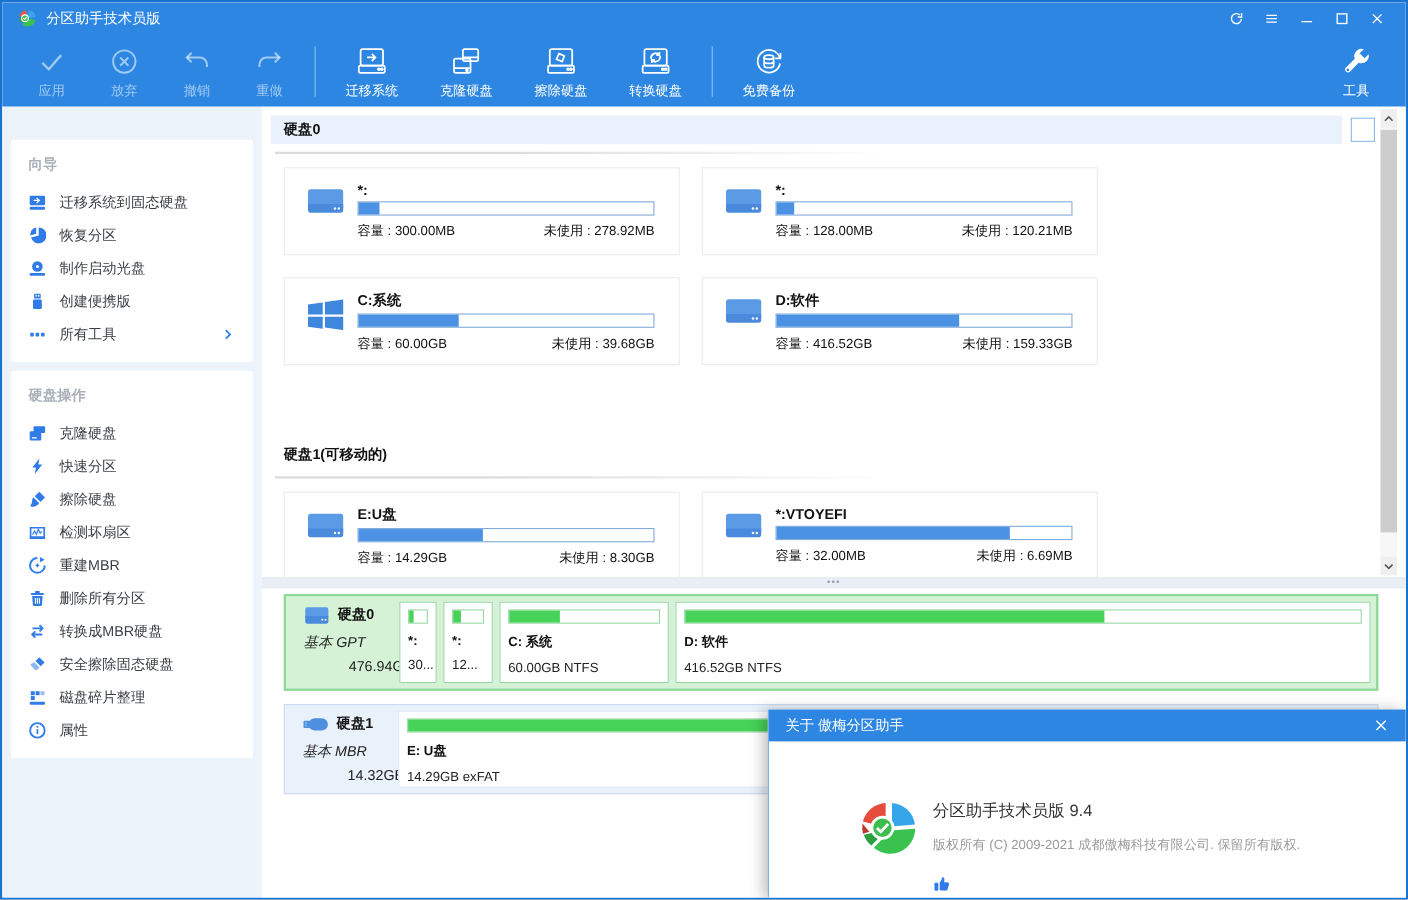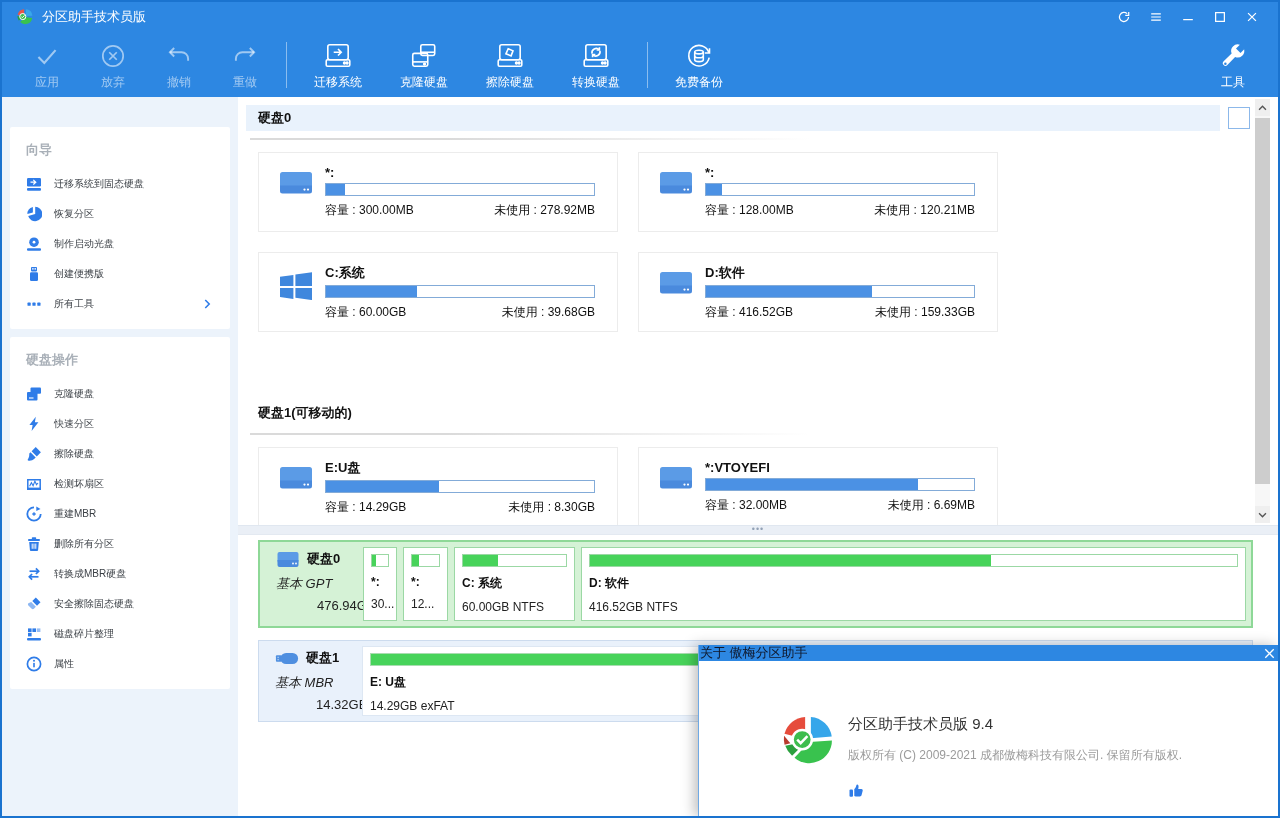--- a/index.html
+++ b/index.html
@@ -26,21 +26,21 @@
   .ticon{width:30px;height:30px;}
   .ticon svg{width:30px;height:30px;}
   .tb-sep{width:1px;height:46px;background:rgba(255,255,255,0.45);margin:0 8px;}
   .tb-spacer{flex:1;}
   .tb-right .tb-btn{width:58px;margin-right:4px;}
   
   .body{display:flex;height:719px;}
   .sidebar{width:236px;background:#ecf3fb;padding-top:22px;flex:none;overflow:hidden;}
   .side-card{background:#fff;margin:8px;border-radius:2px;padding:8px 0 10px;}
   .side-heading{color:#a9b0b8;font-size:13px;font-weight:bold;padding:6px 16px 10px;}
-  .side-item{display:flex;align-items:center;height:30px;padding:0 16px;font-size:10px;color:#3a3f45;cursor:pointer;}
+  .side-item{display:flex;align-items:center;height:30px;padding:0 16px;font-size:13px;color:#3a3f45;cursor:pointer;}
   .sicon{width:16px;height:16px;margin-right:12px;color:#2f7ce8;flex:none;}
   .sicon svg{width:16px;height:16px;}
   .chev{margin-left:auto;width:14px;height:14px;color:#2f7ce8;}
   .chev svg{width:14px;height:14px;}
   
   .main{flex:1;position:relative;background:#fff;min-width:0;}
   .scrollarea{position:absolute;left:0;top:0;width:100%;height:428px;overflow:hidden;}
   .disk-section{margin:0;}
   .disk-section + .disk-section{margin-top:68px;}
   .section-header{height:26px;margin:8px 58px 0 8px;display:flex;align-items:center;padding-left:12px;font-weight:bold;font-size:13px;color:#111;}
@@ -76,21 +76,21 @@
   .part{background:#fff;padding:6px 7px 0;overflow:hidden;cursor:pointer;}
   .selected .part{border:1px solid #9bd8a4;}
   .normal .part{border:1px solid #dde7f3;}
   .part-bar{height:13px;border:1px solid #9bd8a4;}
   .normal .part-bar{border-color:#a9dcb0;}
   .gfill{height:100%;background:#47d35a;}
   .part-label{font-weight:bold;font-size:12px;color:#111;margin-top:8px;white-space:nowrap;}
   .part-size{font-size:12px;color:#222;margin-top:8px;white-space:nowrap;}
   
   .dialog{position:absolute;left:696px;top:643px;right:0;bottom:0;background:#fff;border-left:1px solid #6fa9e4;box-shadow:-4px 0 12px rgba(0,0,0,0.25);}
-  .dialog-title{height:16px;background:#2d87e2;display:flex;align-items:center;padding:0 1px;color:#0f172a;font-size:13px;}
+  .dialog-title{height:29px;background:#2d87e2;display:flex;align-items:center;padding:0 15px;color:#ffffff;font-size:13px;}
   .dialog-close{margin-left:auto;width:15px;height:15px;color:#fff;cursor:pointer;}
   .dialog-close svg{width:15px;height:15px;}
   .about{display:flex;padding:53px 0 0 82px;}
   .about-logo{width:54px;height:54px;flex:none;}
   .about-logo svg{width:54px;height:54px;}
   .about-texts{margin-left:13px;padding-top:1px;}
   .about-title{font-size:15px;color:#333;}
   .about-copy{font-size:12px;color:#9b9b9b;margin-top:13px;}
   .about-thumb{margin:15px 0 0 149px;width:16px;height:16px;color:#2f7ce8;}
   .about-thumb svg{width:16px;height:16px;}
@@ -623,21 +623,21 @@
                 <div class="part-label">*:</div>
                 <div class="part-size">30...</div>
               </div>
               <div class="part" style="width: 45px;">
                 <div class="part-bar">
                   <div class="gfill" style="width: 27%;"></div>
                 </div>
                 <div class="part-label">*:</div>
                 <div class="part-size">12...</div>
               </div>
-              <div class="part" style="width: 121px;">
+              <div class="part" style="width: 154px;">
                 <div class="part-bar">
                   <div class="gfill" style="width: 34%;"></div>
                 </div>
                 <div class="part-label">C: 系统</div>
                 <div class="part-size">60.00GB NTFS</div>
               </div>
               <div class="part" style="flex: 1 1 0%;">
                 <div class="part-bar">
                   <div class="gfill" style="width: 62%;"></div>
                 </div>

